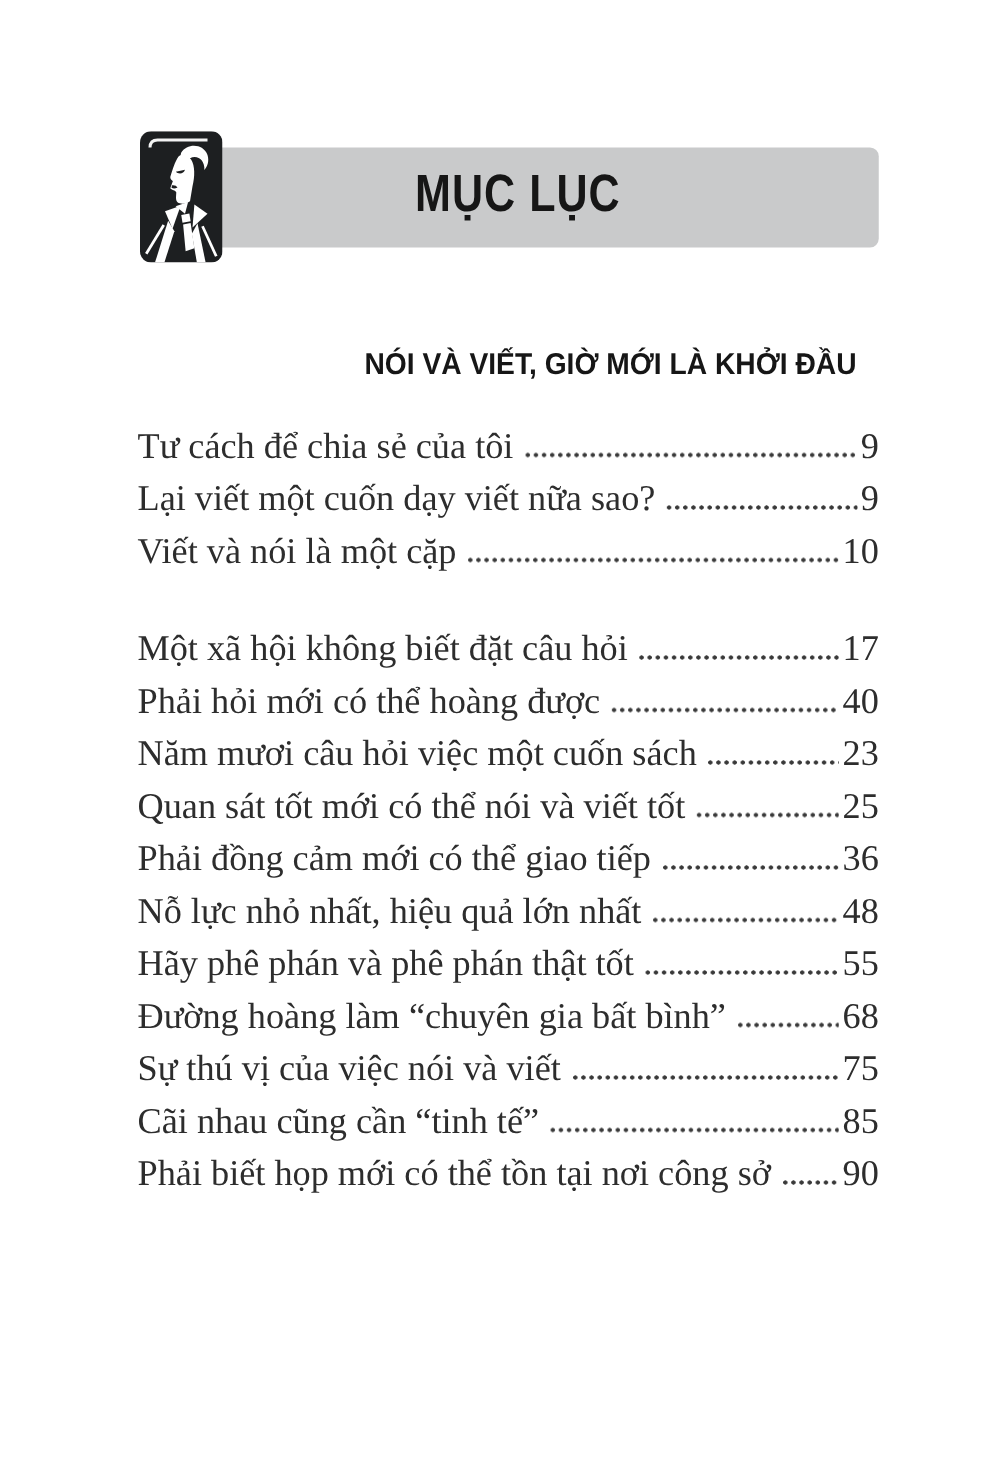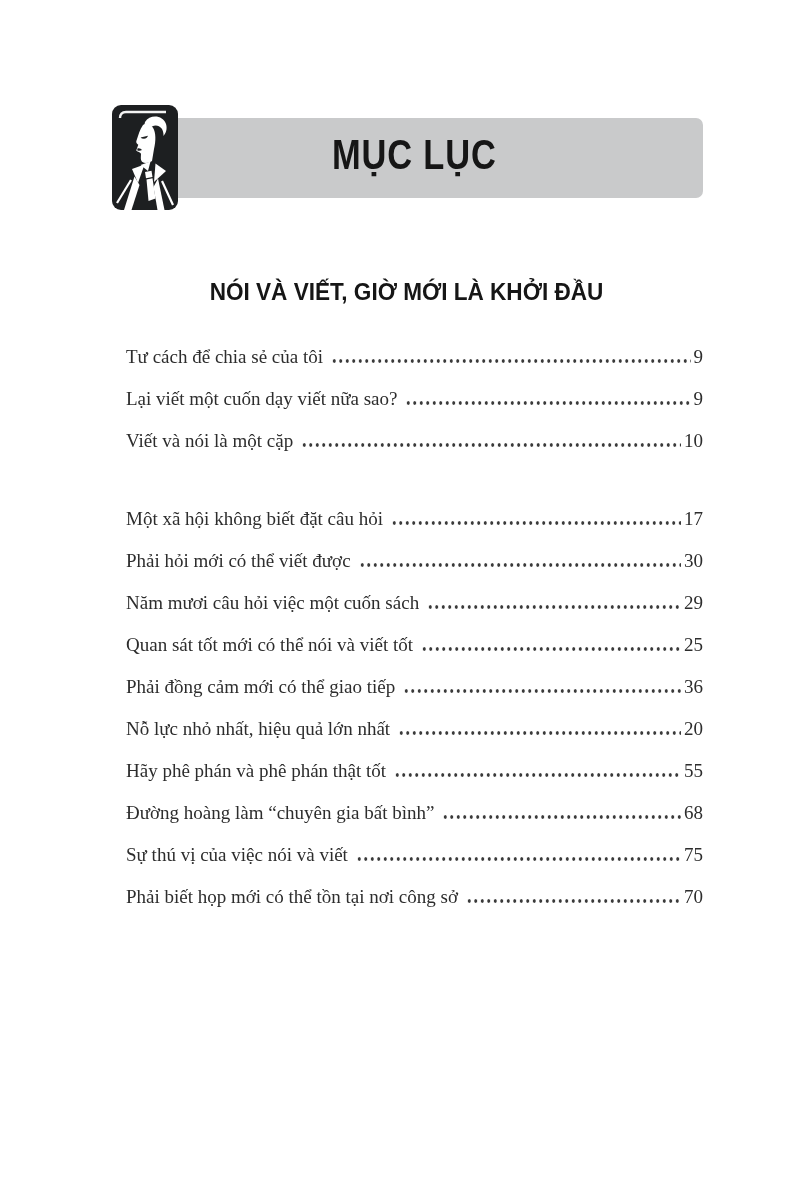--- a/index.html
+++ b/index.html
@@ -36,40 +36,39 @@
   }
   .logo svg { display: block; }
 
   
   .content {
     position: absolute; left: 110px; right: 103px; top: 255px;
     padding-top: 20px;
   }
   .section + .section { margin-top: 48px; }
   .section-heading {
-    text-align: center;
+    text-align: right;
     font-family: "Liberation Sans", "DejaVu Sans", sans-serif;
     font-weight: 700;
     color: var(--heading-color, #161616);
     margin-bottom: 34px;
   }
   .heading-line {
     font-size: 24px;
     line-height: 33px;
     transform: scaleX(0.94);
   }
   .toc-row {
     display: flex;
     align-items: baseline;
     height: 30px;
     margin-bottom: 12px;
-    font-size: 19px;
+    font-size: 29px;
     line-height: 30px;
     color: var(--entry-color, #2d2d2d);
-    margin-left: 16px;
   }
   .toc-row:last-child { margin-bottom: 0; justify-content: space-between; }
   .toc-title { white-space: nowrap; }
   .dot-leader {
     flex: 1 1 auto;
     height: 4px;
     margin: 0 3px 1px 8px;
     background-image: radial-gradient(circle, var(--dots-color, #3a3a3a) 1.5px, transparent 1.9px);
     background-size: 6.5px 4px;
     background-repeat: repeat-x;
@@ -139,61 +138,66 @@
         </div>
       </div>
       <div class="section">
         <div class="toc-list">
           <div class="toc-row">
             <span class="toc-title">Một xã hội không biết đặt câu hỏi</span>
             <div class="dot-leader"></div>
             <span class="page-num">17</span>
           </div>
           <div class="toc-row">
-            <span class="toc-title">Phải hỏi mới có thể viết được</span>
-            <div class="dot-leader"></div>
-            <span class="page-num">30</span>
+            <span class="toc-title">Phải hỏi mới có thể hoàng được</span>
+            <div class="dot-leader"></div>
+            <span class="page-num">40</span>
           </div>
           <div class="toc-row">
             <span class="toc-title">Năm mươi câu hỏi việc một cuốn sách</span>
             <div class="dot-leader"></div>
-            <span class="page-num">29</span>
+            <span class="page-num">23</span>
           </div>
           <div class="toc-row">
             <span class="toc-title">Quan sát tốt mới có thể nói và viết tốt</span>
             <div class="dot-leader"></div>
             <span class="page-num">25</span>
           </div>
           <div class="toc-row">
             <span class="toc-title">Phải đồng cảm mới có thể giao tiếp</span>
             <div class="dot-leader"></div>
             <span class="page-num">36</span>
           </div>
           <div class="toc-row">
             <span class="toc-title">Nỗ lực nhỏ nhất, hiệu quả lớn nhất</span>
             <div class="dot-leader"></div>
-            <span class="page-num">20</span>
+            <span class="page-num">48</span>
           </div>
           <div class="toc-row">
             <span class="toc-title">Hãy phê phán và phê phán thật tốt</span>
             <div class="dot-leader"></div>
             <span class="page-num">55</span>
           </div>
           <div class="toc-row">
             <span class="toc-title">Đường hoàng làm “chuyên gia bất bình”</span>
             <div class="dot-leader"></div>
             <span class="page-num">68</span>
           </div>
           <div class="toc-row">
             <span class="toc-title">Sự thú vị của việc nói và viết</span>
             <div class="dot-leader"></div>
             <span class="page-num">75</span>
           </div>
           <div class="toc-row">
+            <span class="toc-title">Cãi nhau cũng cần “tinh tế”</span>
+            <div class="dot-leader"></div>
+            <span class="page-num">85</span>
+          </div>
+          <div class="toc-row">
             <span class="toc-title">Phải biết họp mới có thể tồn tại nơi công sở</span>
             <div class="dot-leader"></div>
-            <span class="page-num">70</span>
+            <span class="page-num">90</span>
           </div>
         </div>
       </div>
     </div>
 
 </div>
 
 </body></html>

